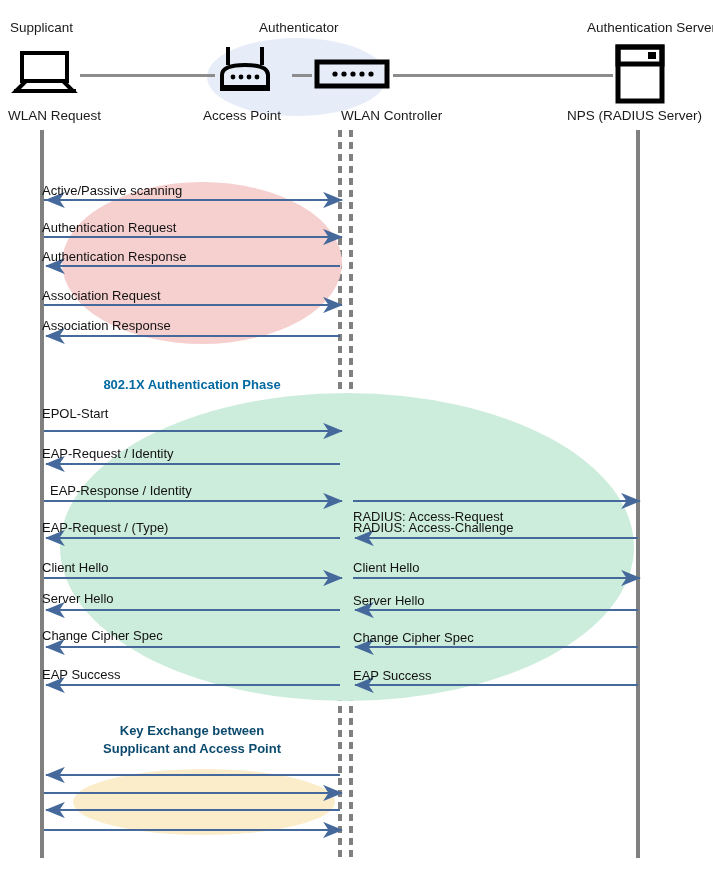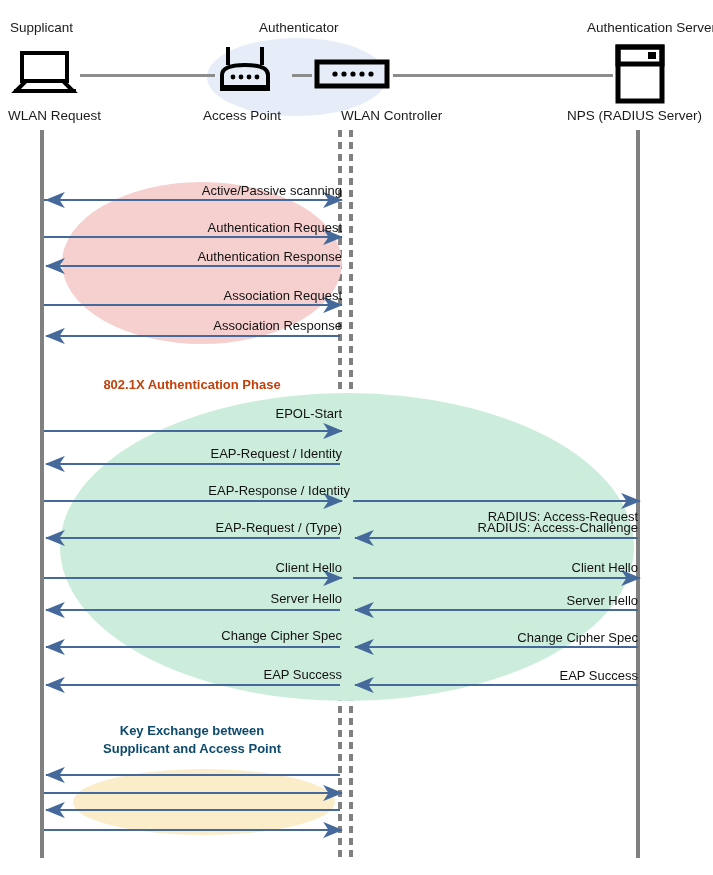--- a/index.html
+++ b/index.html
@@ -18,26 +18,26 @@
   .dev-label{
     font-size:13.5px;color:#1a1a1a;white-space:nowrap;
   }
 
   
   .phase-caption{
     font-size:13px;font-weight:bold;white-space:nowrap;text-align:center;
     line-height:18px;
   }
   .phase-wireless{color:#c0392b;}
-  .phase-8021x{color:#c2410c;}
+  .phase-8021x{color:#0369a1;}
   .phase-key{color:#0c4a6e;}
 
   
   .msg{
-    font-size:13px;color:#121212;white-space:nowrap;text-align:right;
+    font-size:13px;color:#121212;white-space:nowrap;text-align:left;
     line-height:15px;
   }
 
   
   .blob{border-radius:50%;}
   .blob-auth{background:#e6ecf8;}
   .blob-red{background:#f6cfcf;}
   .blob-green{background:#cdeddc;}
   .blob-yellow{background:#fbecca;}
 

